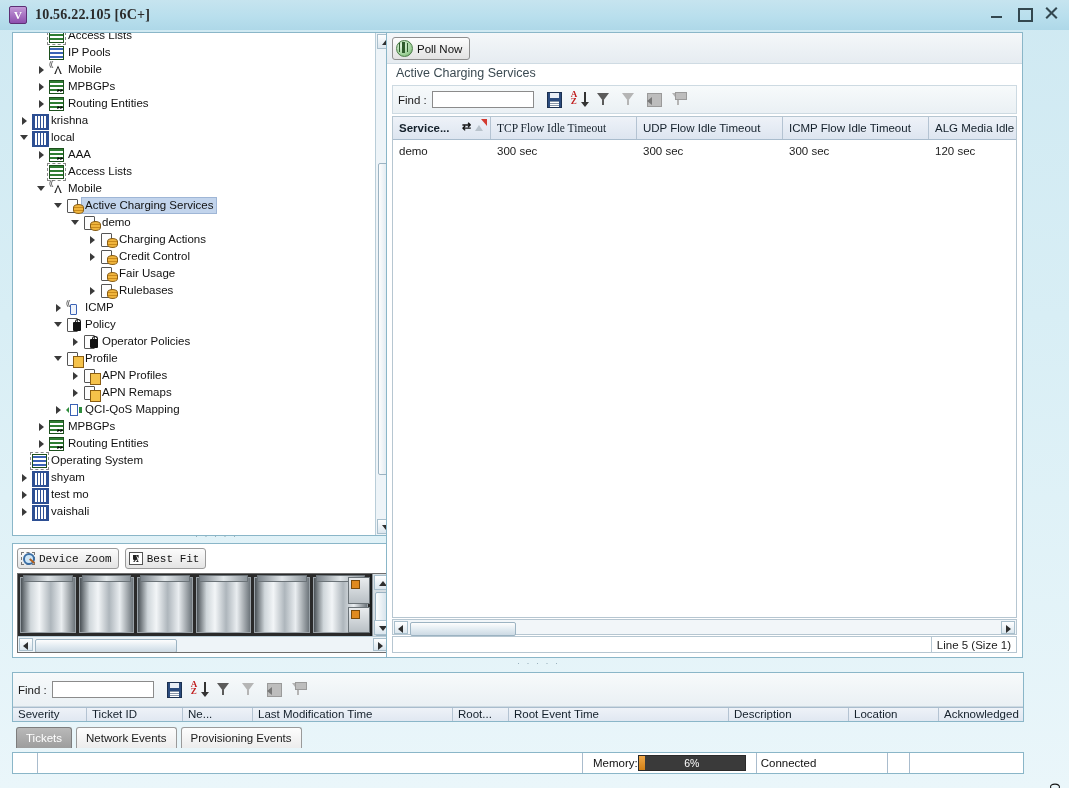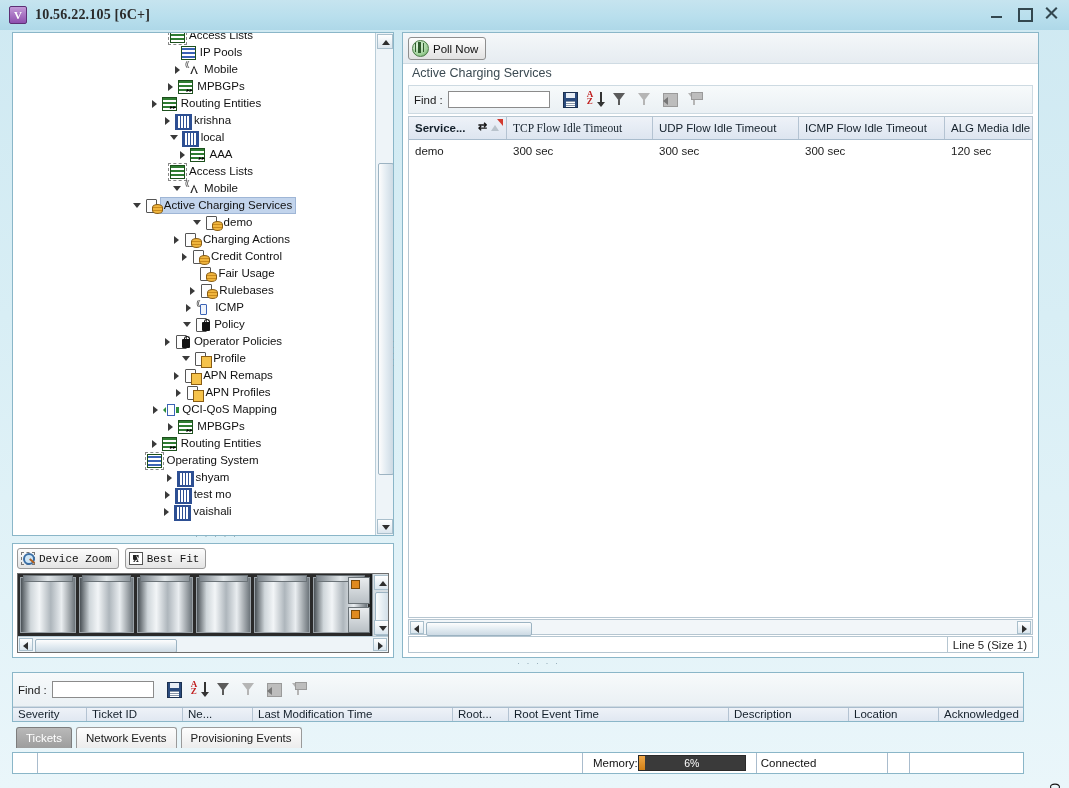--- a/index.html
+++ b/index.html
@@ -57,21 +57,21 @@
     position: absolute; left: 12px; top: 32px; width: 382px; height: 504px;
     background: #ffffff; border: 1px solid #8ab6c8;
     box-sizing: border-box; overflow: hidden;
   }
   #tree-inner {
     position: absolute; left: 0; top: 0; right: 19px; bottom: 0;
     overflow: hidden;
   }
   .tree-row {
     height: 17px; display: flex; align-items: center;
-    font-size: 11.5px; color: #111; white-space: nowrap; justify-content: center;
+    font-size: 11.5px; color: #111; white-space: nowrap;
   }
   .tree-row.selected .tree-label {
     background: #c2d4ec; outline: 1px solid #9fb6d6;
     padding: 0 3px; margin-left: -3px;
   }
   .twisty {
     width: 11px; height: 11px; flex: 0 0 11px; position: relative;
   }
   .twisty.closed::after {
     content:""; position:absolute; left:3px; top:2px;
@@ -284,21 +284,21 @@
     flex:1; background:linear-gradient(#e9ecee,#b9c0c5); border:1px solid #6b7378;
     position:relative;
   }
   .side-mod::after {
     content:""; position:absolute; left:2px; top:2px; width:7px; height:7px;
     background:#e08a1e; border:1px solid #7a4a0a;
   }
 
   
   #right-panel {
-    position:absolute; left:402px; top:32px; width:637px; height:626px;
+    position:absolute; left:386px; top:32px; width:637px; height:626px;
     background:#ffffff; border:1px solid #8ab6c8; box-sizing:border-box;
   }
   #poll-bar {
     position:absolute; left:0; top:0; right:0; height:30px;
     background:linear-gradient(#f4f7f9,#e6ecf1);
     border-bottom:1px solid #cfdbe3;
   }
   #poll-now {
     position:absolute; left:5px; top:4px; height:21px; display:flex; align-items:center;
     gap:4px; padding:0 7px 0 3px;
@@ -695,31 +695,31 @@
           <span class="tree-label">Profile</span>
         </div>
         <div class="tree-row">
           <span style="width: 57px; flex: 0 0 auto;"></span>
           <span class="twisty closed"></span>
           <span class="ticon">
             <span class="ic-page">
               <i class="doc"></i>
             </span>
           </span>
+          <span class="tree-label">APN Profiles</span>
+        </div>
+        <div class="tree-row">
+          <span style="width: 57px; flex: 0 0 auto;"></span>
+          <span class="twisty closed"></span>
+          <span class="ticon">
+            <span class="ic-page">
+              <i class="doc"></i>
+            </span>
+          </span>
           <span class="tree-label">APN Remaps</span>
-        </div>
-        <div class="tree-row">
-          <span style="width: 57px; flex: 0 0 auto;"></span>
-          <span class="twisty closed"></span>
-          <span class="ticon">
-            <span class="ic-page">
-              <i class="doc"></i>
-            </span>
-          </span>
-          <span class="tree-label">APN Profiles</span>
         </div>
         <div class="tree-row">
           <span style="width: 40px; flex: 0 0 auto;"></span>
           <span class="twisty closed"></span>
           <span class="ticon">
             <span class="ic-qci"></span>
           </span>
           <span class="tree-label">QCI-QoS Mapping</span>
         </div>
         <div class="tree-row">

